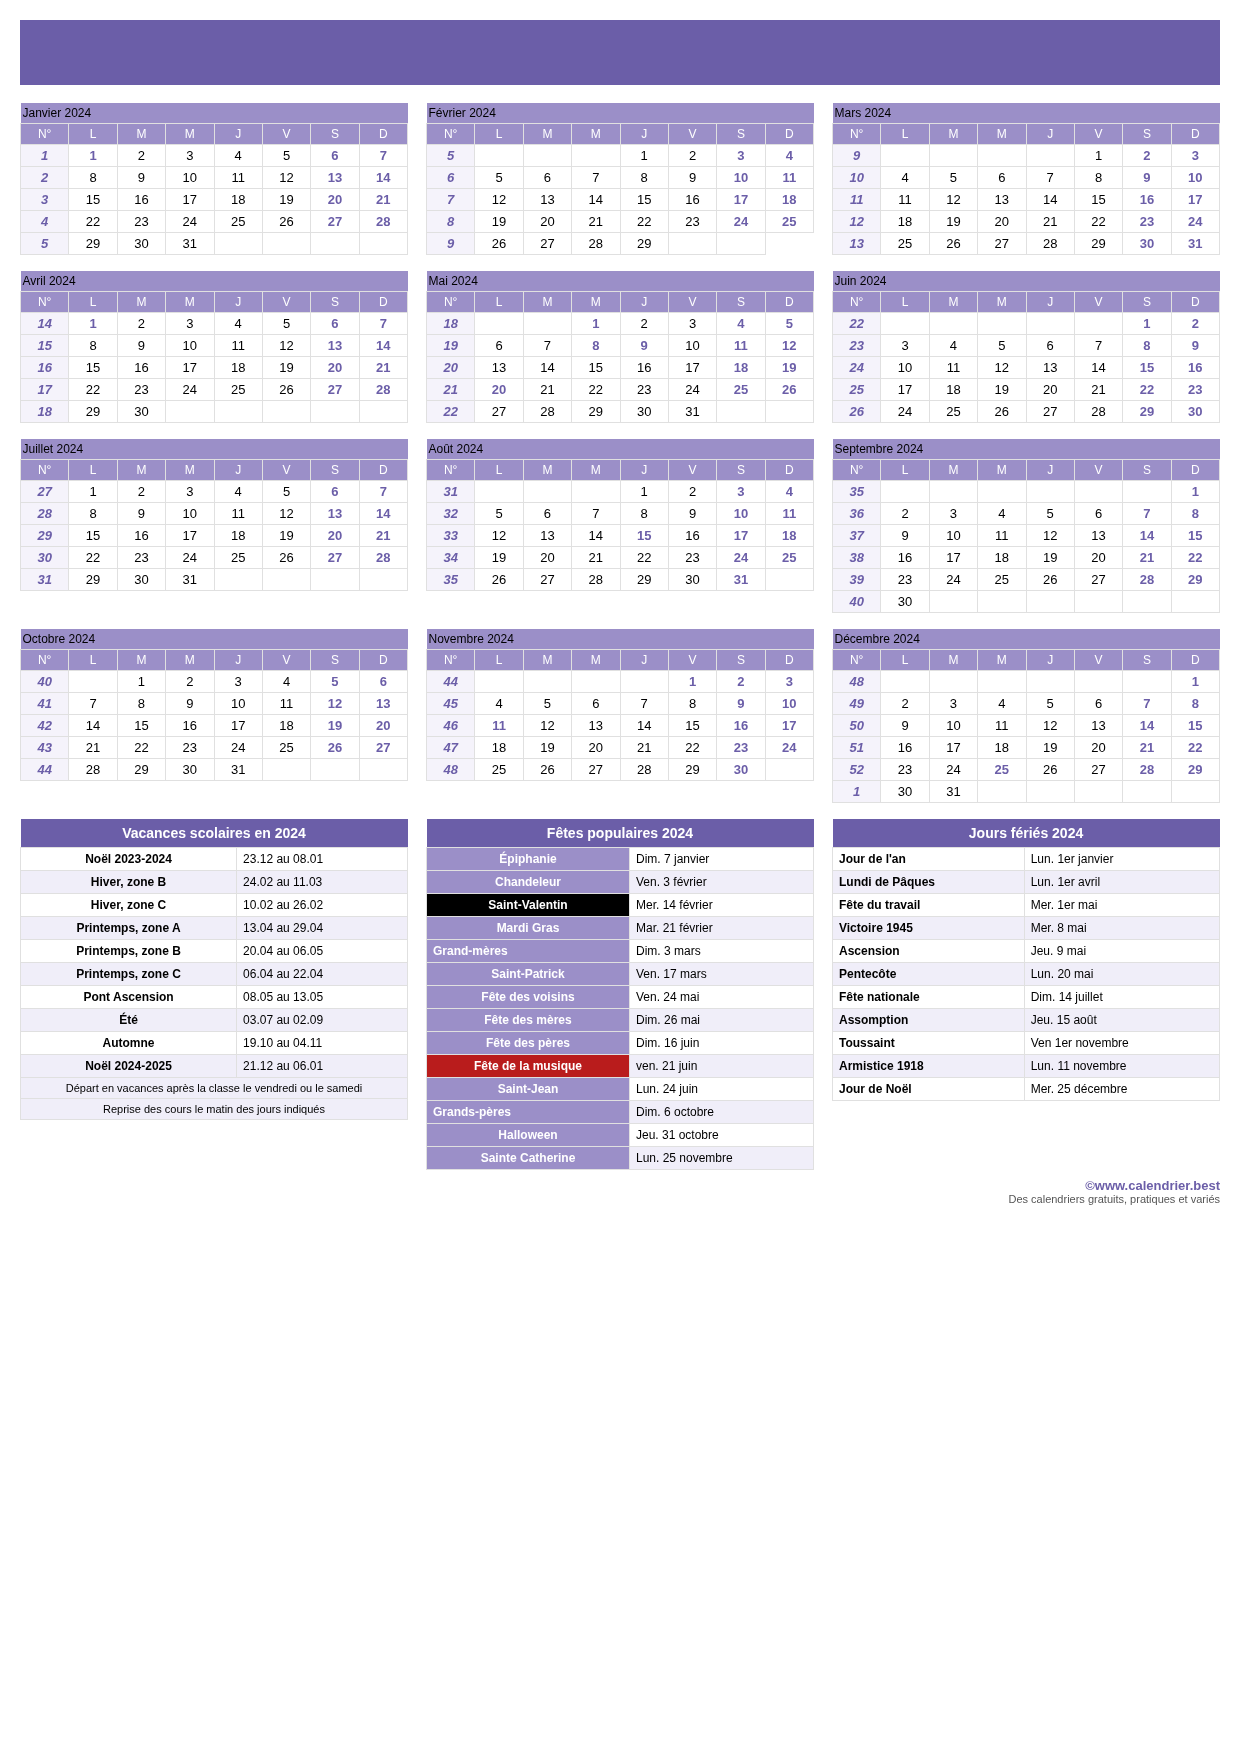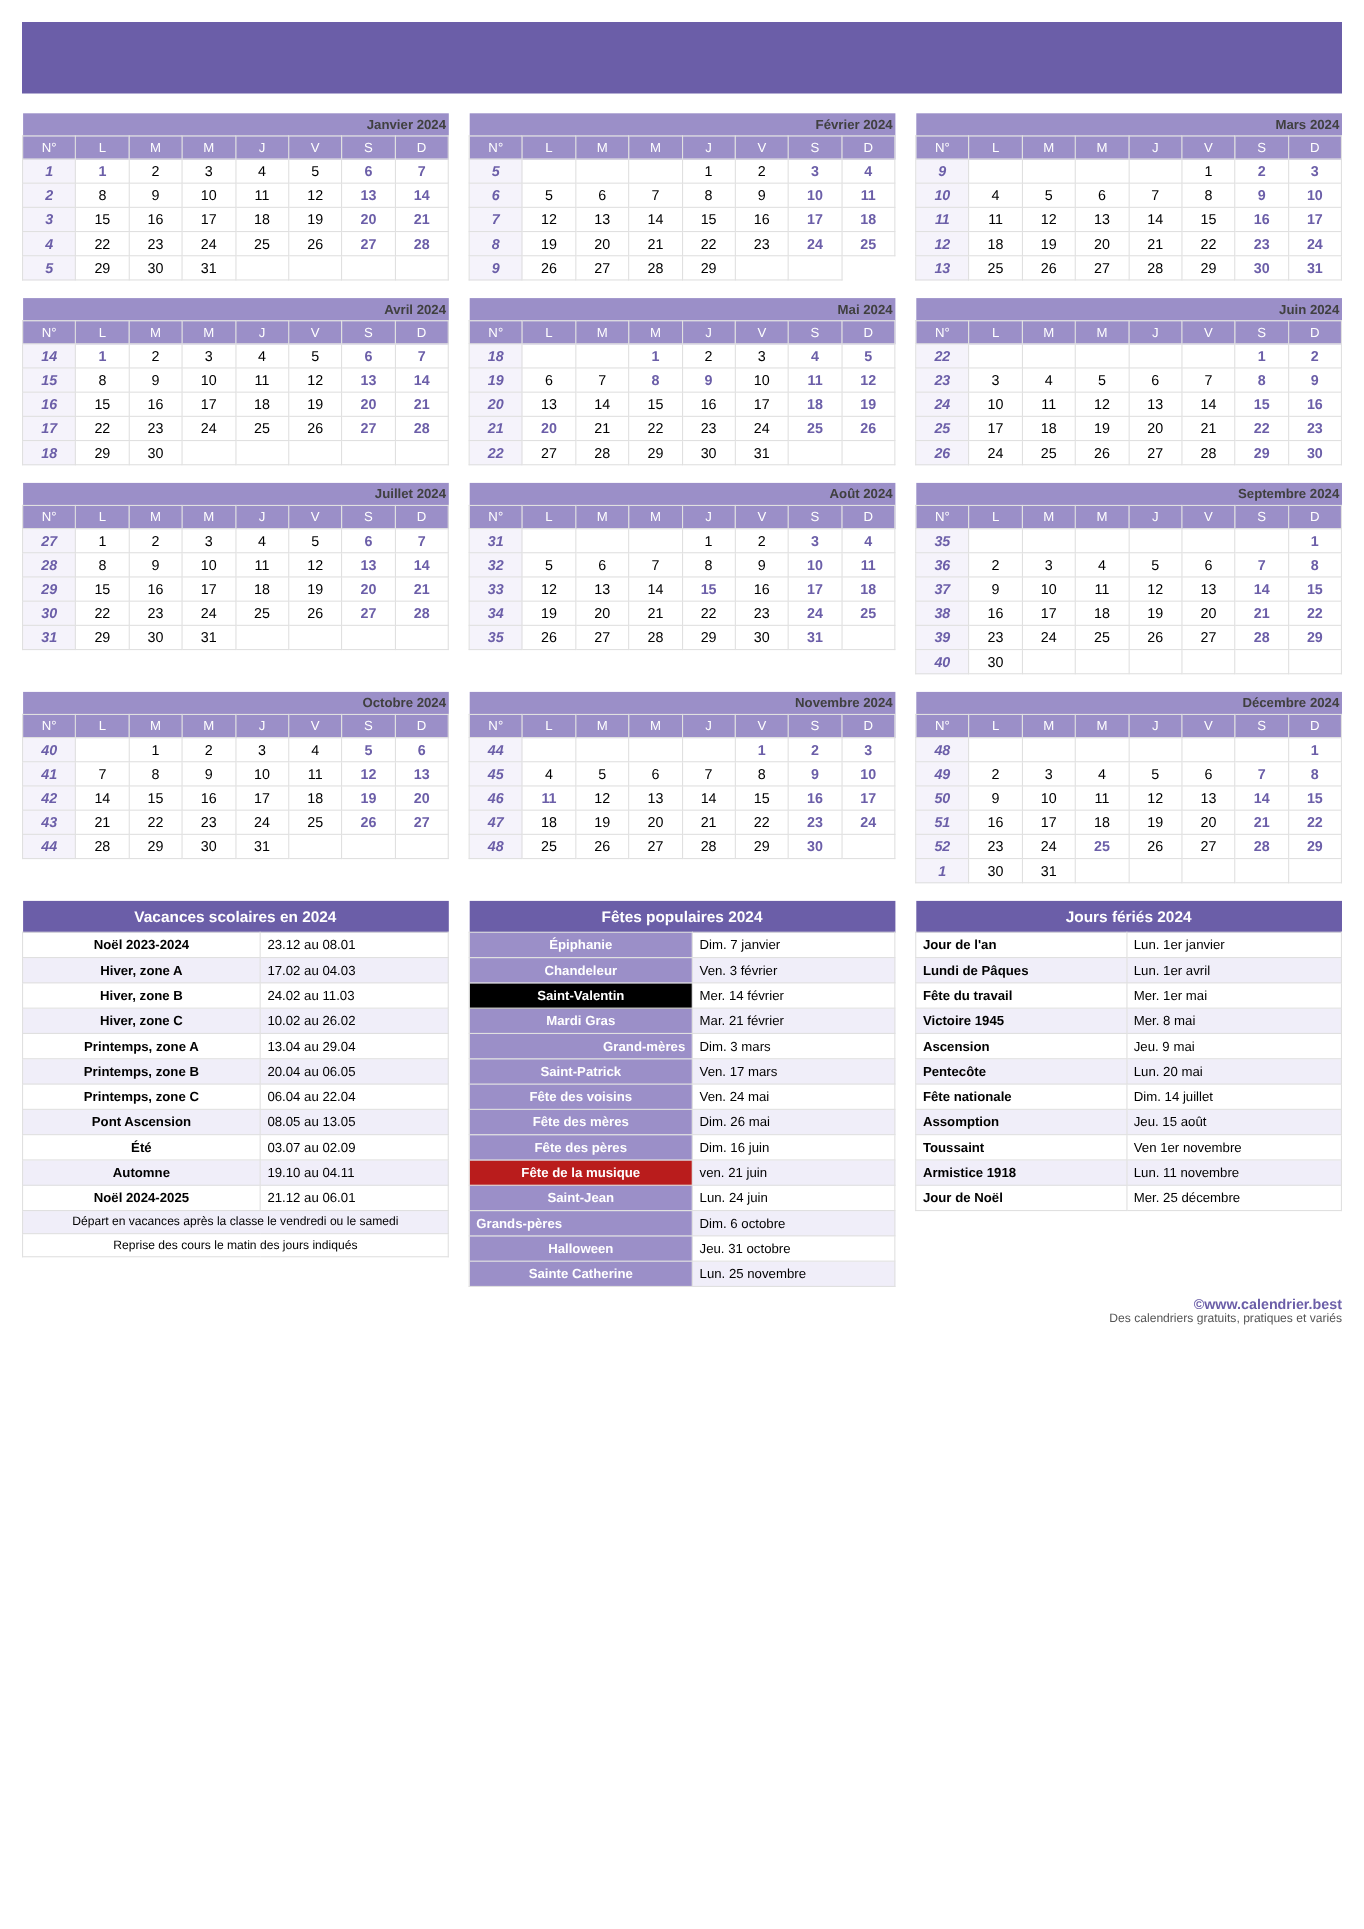--- a/index.html
+++ b/index.html
@@ -46,25 +46,25 @@
     .month-header {
       background: #6b5ea8;
       color: white;
       text-align: center;
       padding: 6px;
       font-size: 15px;
       font-weight: bold;
     }
     .month-table th {
       background: #9b8fc8;
-      color: #404040;
-      text-align: right;
+      color: #000000;
+      text-align: left;
       padding: 3px 2px;
       font-size: 12px;
-      font-weight: bold;
+      font-weight: normal;
     }
     .month-table td {
       text-align: center;
       padding: 3px 2px;
       border: 1px solid #e0e0e0;
       font-size: 13px;
       min-width: 28px;
     }
     .week-num {
       color: #6b5ea8;
@@ -1006,24 +1006,20 @@
           <tr>
             <th colspan="2" class="info-header">Vacances scolaires en 2024</th>
           </tr>
         </thead>
         <tbody>
           <tr>
             <td class="bold-label" style="font-weight: bold;">Noël 2023-2024</td>
             <td>23.12 au 08.01</td>
           </tr>
           <tr>
-            <td class="bold-label" style="font-weight: bold;">Hiver, zone A</td>
-            <td>17.02 au 04.03</td>
-          </tr>
-          <tr>
             <td class="bold-label" style="font-weight: bold;">Hiver, zone B</td>
             <td>24.02 au 11.03</td>
           </tr>
           <tr>
             <td class="bold-label" style="font-weight: bold;">Hiver, zone C</td>
             <td>10.02 au 26.02</td>
           </tr>
           <tr>
             <td class="bold-label" style="font-weight: bold;">Printemps, zone A</td>
             <td>13.04 au 29.04</td>
@@ -1079,21 +1075,21 @@
           </tr>
           <tr>
             <td style="background: #000000; color: white; font-weight: bold; text-align: center;">Saint-Valentin</td>
             <td>Mer. 14 février</td>
           </tr>
           <tr>
             <td style="background: rgb(155, 143, 200); color: white; font-weight: bold; text-align: center;">Mardi Gras</td>
             <td>Mar. 21 février</td>
           </tr>
           <tr>
-            <td style="background: rgb(155, 143, 200); color: white; font-weight: bold; text-align: right; margin-left: 20px;">Grand-mères</td>
+            <td style="background: rgb(155, 143, 200); color: white; font-weight: bold; text-align: left; margin-left: 20px;">Grand-mères</td>
             <td>Dim. 3 mars</td>
           </tr>
           <tr>
             <td style="background: rgb(155, 143, 200); color: white; font-weight: bold; text-align: center;">Saint-Patrick</td>
             <td>Ven. 17 mars</td>
           </tr>
           <tr>
             <td style="background: rgb(155, 143, 200); color: white; font-weight: bold; text-align: center;">Fête des voisins</td>
             <td>Ven. 24 mai</td>
           </tr>

